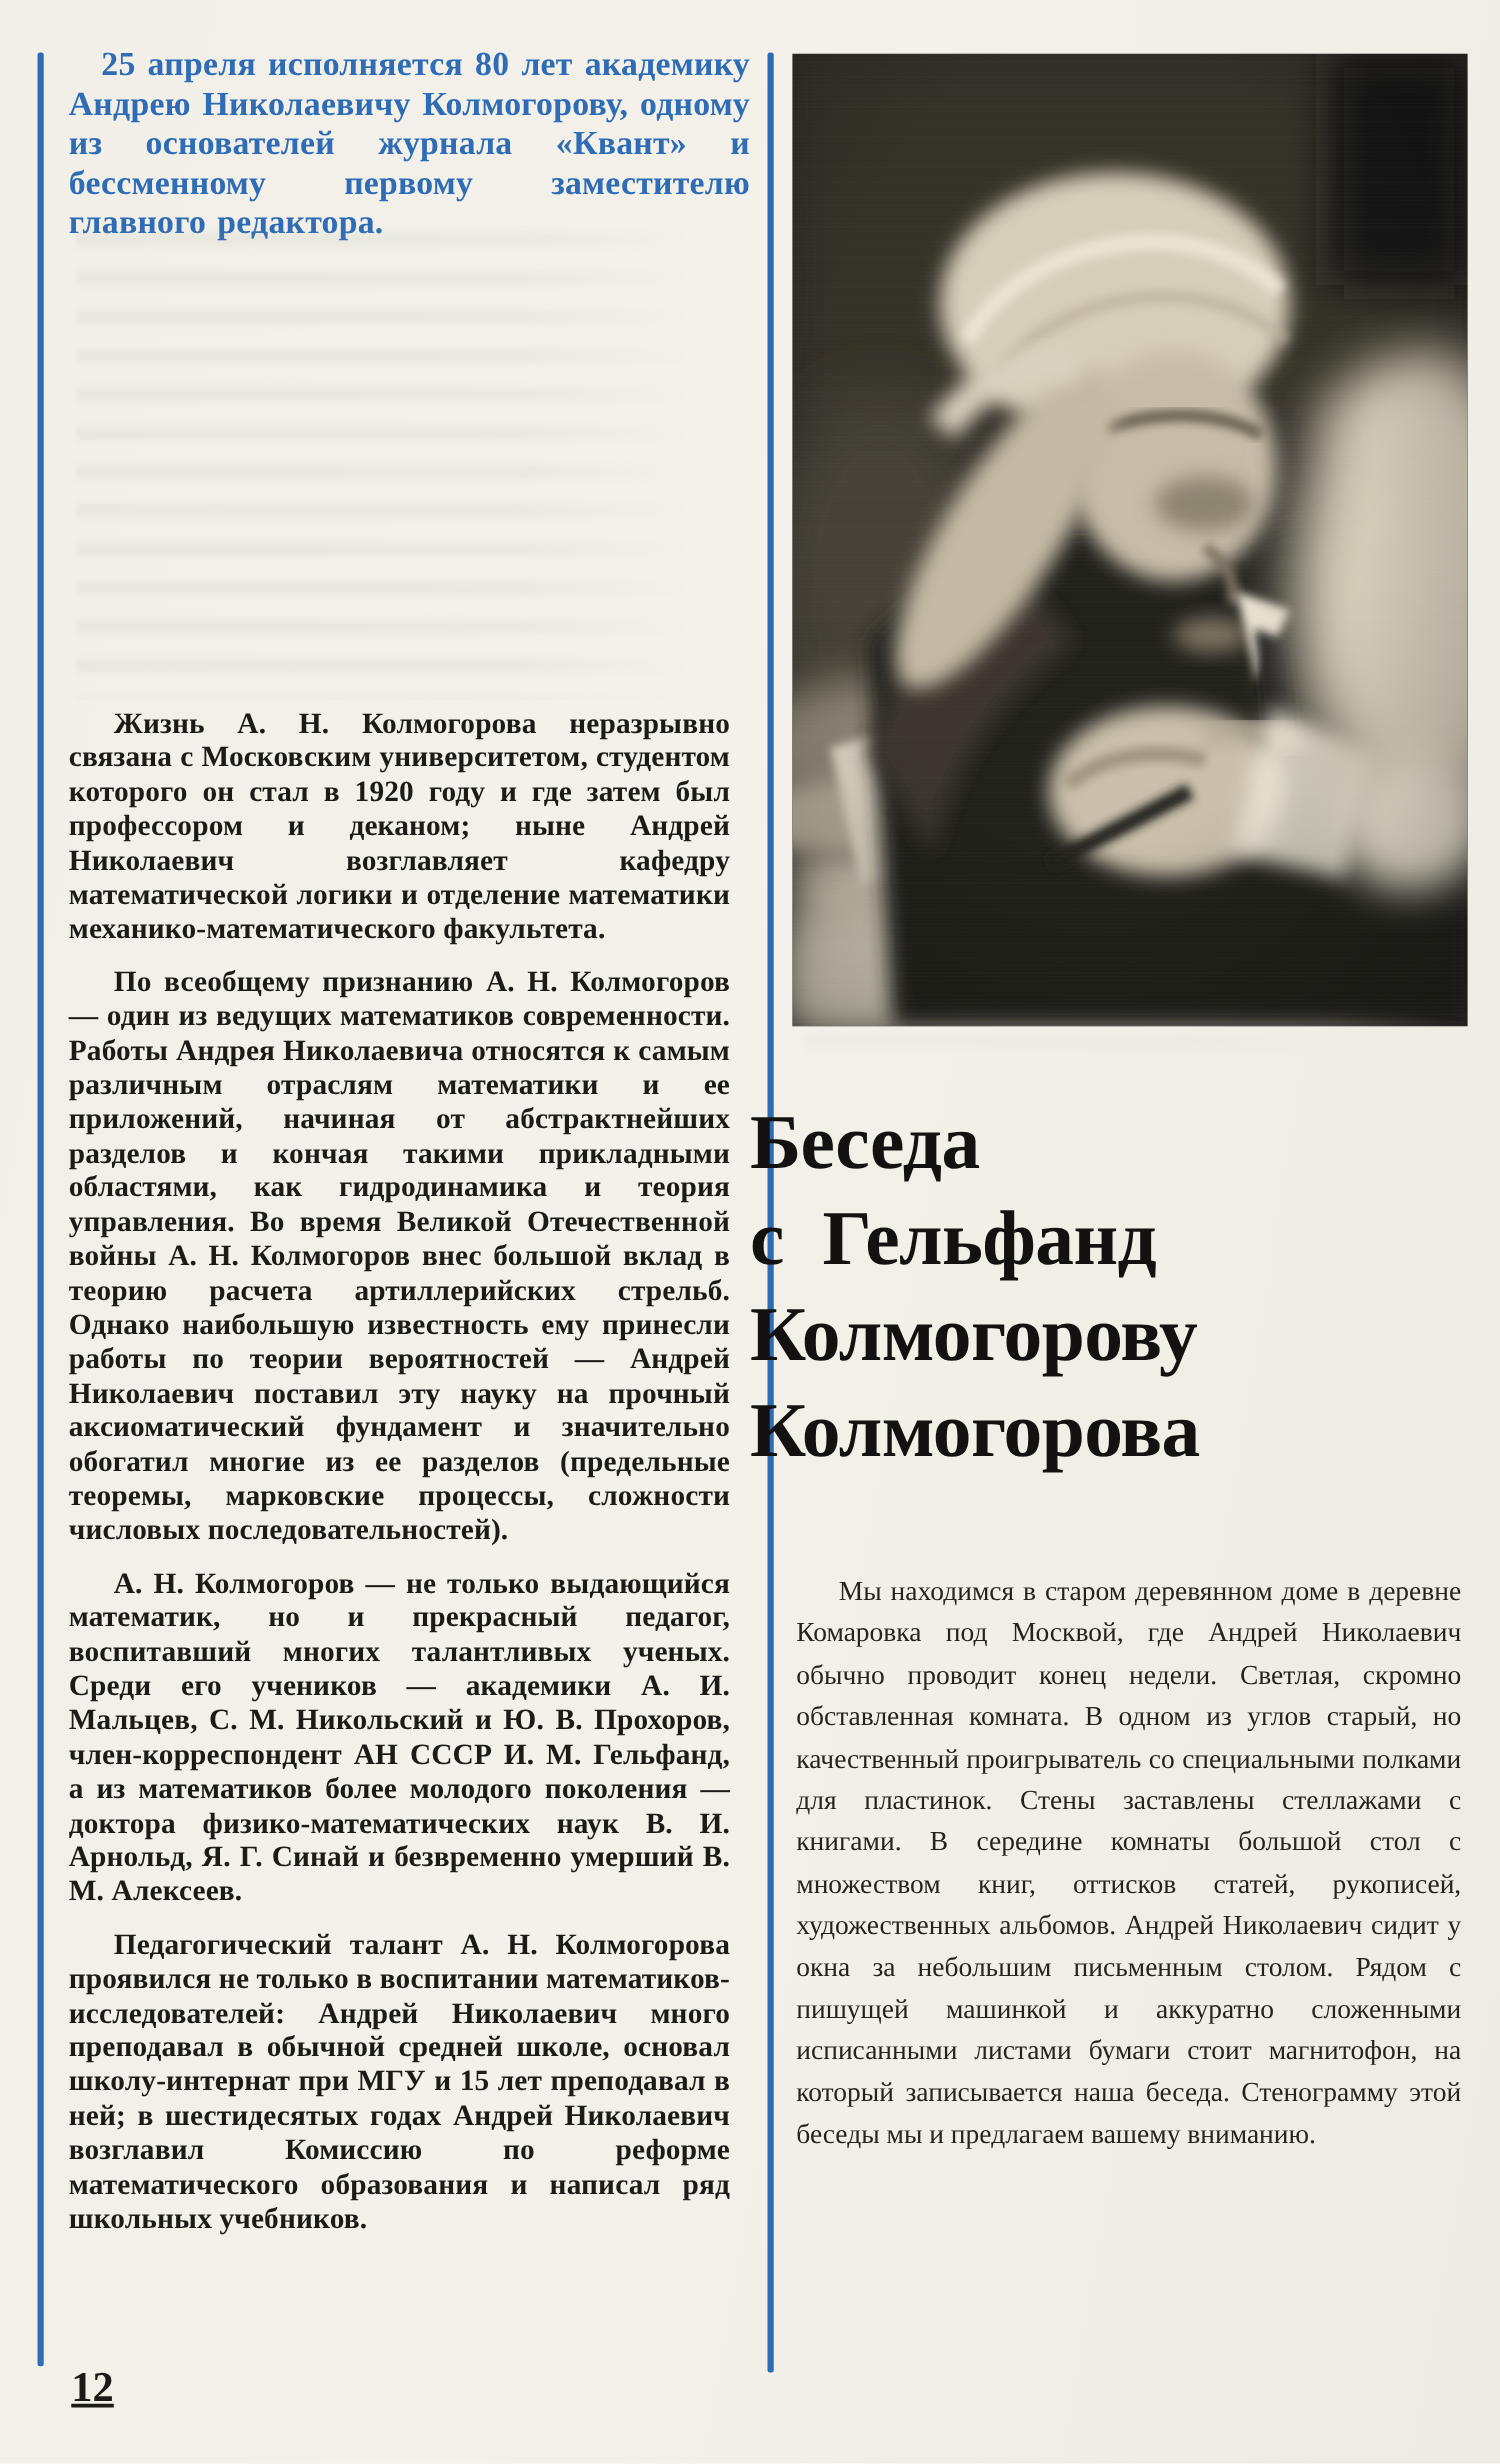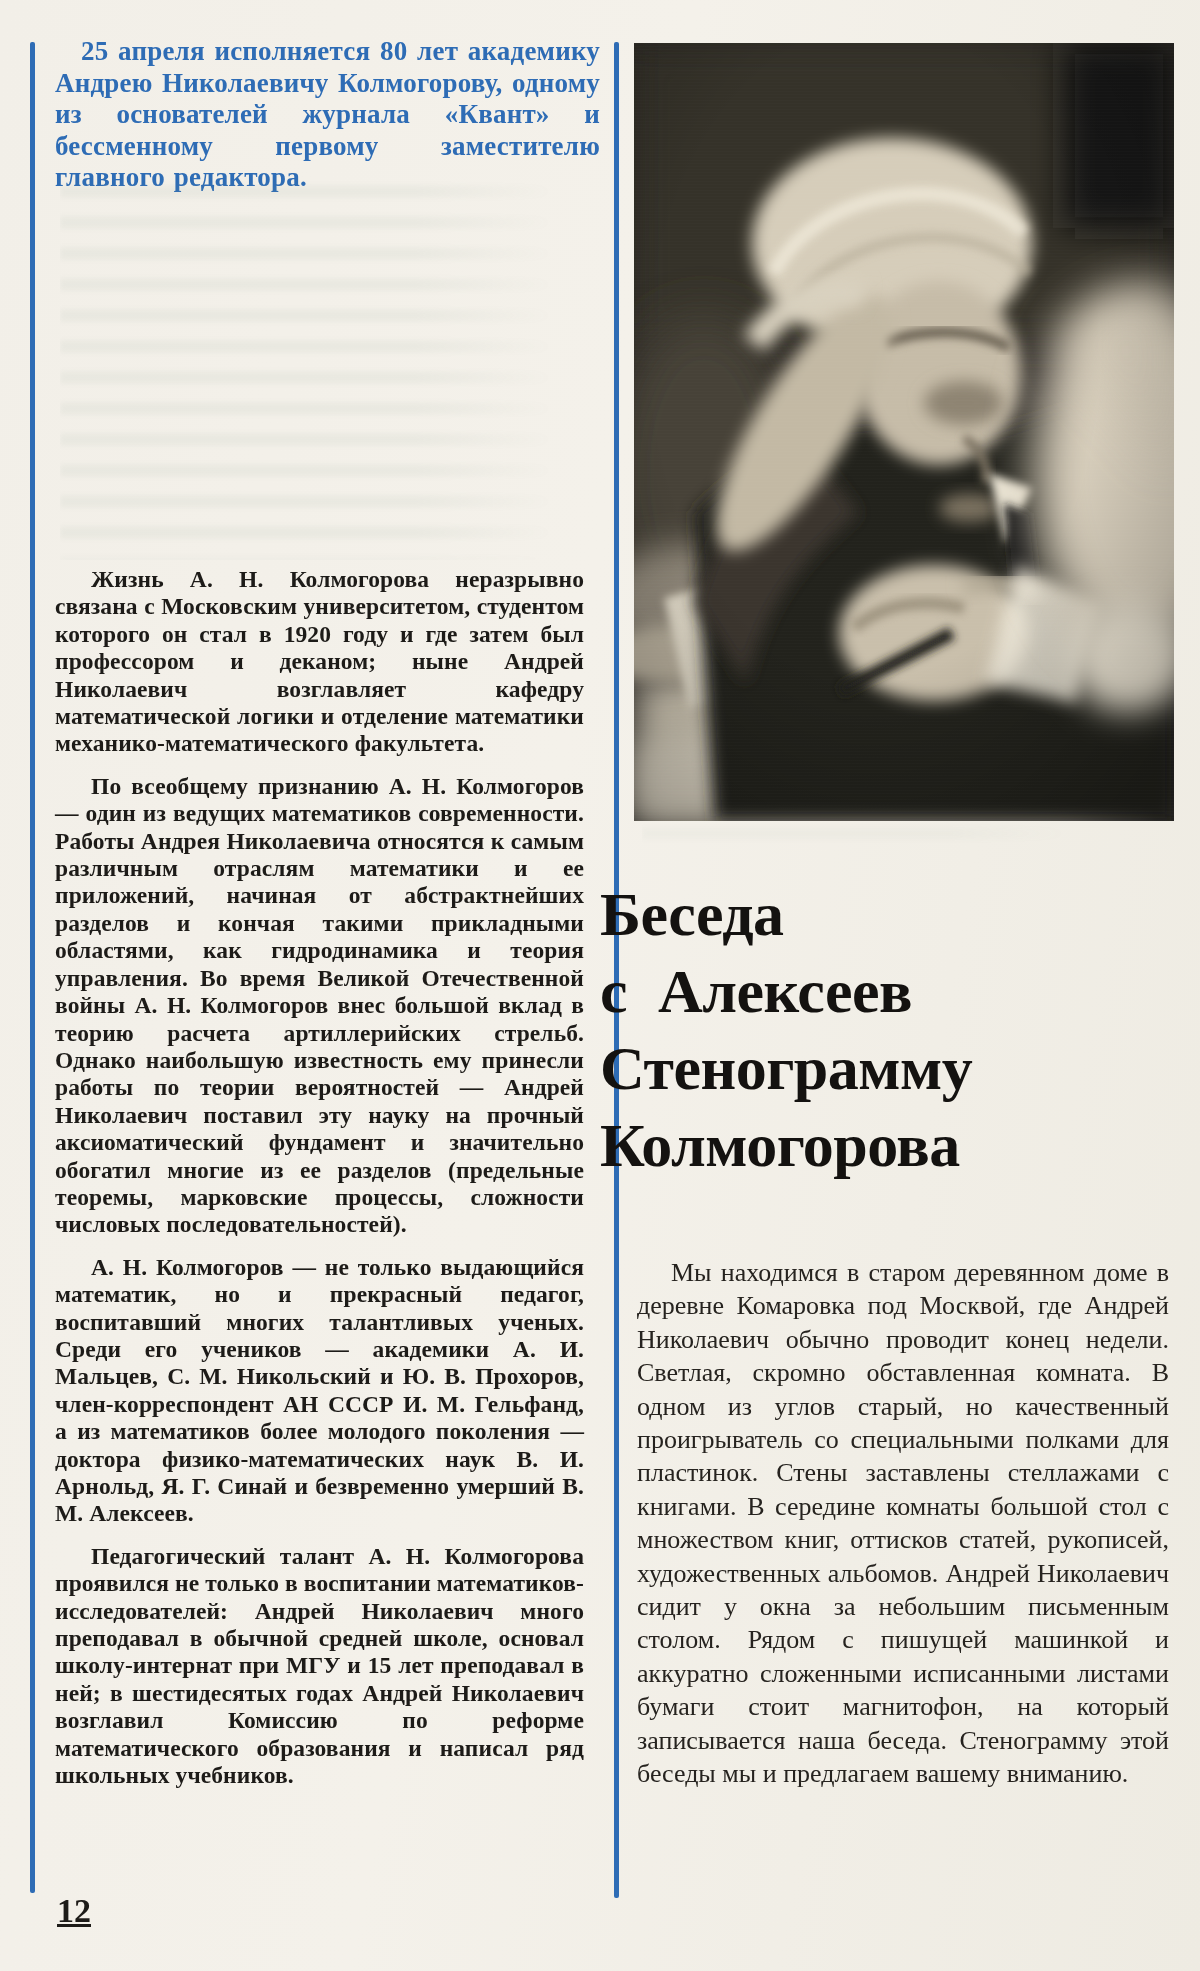--- a/index.html
+++ b/index.html
@@ -54,21 +54,21 @@
   .article-title{
     position:absolute;left:600px;top:876px;width:540px;
     font-weight:700;font-size:62px;line-height:77px;color:#141210;
     letter-spacing:-.5px;
   }
   .article-title .t-line{white-space:nowrap;}
   .article-title .t-line:nth-child(2){word-spacing:16px;}
   
   .article-body{
     position:absolute;left:637px;top:1256px;width:532px;
-    font-weight:400;font-size:26px;line-height:33.4px;
+    font-weight:400;font-size:22px;line-height:33.4px;
     color:#26231f;text-align:justify;text-indent:34px;
   }
   .article-body p{margin:0;}
   
   .folio{
     position:absolute;left:57px;top:1892px;
     font-weight:700;font-size:34px;color:#1d1b18;text-decoration:underline;
   }
 </style>
 </head>
@@ -157,22 +157,22 @@
       <path d="M420 300 C450 260 500 240 540 250 L540 430 Z" fill="#d0c7b5" opacity=".9" filter="url(#b24)"></path>
       <rect x="430" y="0" width="110" height="185" fill="#191714" filter="url(#b16)"></rect>
 
       <rect width="540" height="778" fill="url(#vg)" opacity=".5"></rect>
     </svg>
     <div class="grain"></div>
   </div>
 
   <div class="article-title">
     <div class="t-line">Беседа</div>
-    <div class="t-line">с Алексеев</div>
-    <div class="t-line">Стенограмму</div>
+    <div class="t-line">с Гельфанд</div>
+    <div class="t-line">Колмогорову</div>
     <div class="t-line">Колмогорова</div>
   </div>
 
   <div class="article-body">
     <p>Мы находимся в старом деревянном доме в деревне Комаровка под Москвой, где Андрей Николаевич обычно проводит конец недели. Светлая, скромно обставленная комната. В одном из углов старый, но качественный проигрыватель со специальными полками для пластинок. Стены заставлены стеллажами с книгами. В середине комнаты большой стол с множеством книг, оттисков статей, рукописей, художественных альбомов. Андрей Николаевич сидит у окна за небольшим письменным столом. Рядом с пишущей машинкой и аккуратно сложенными исписанными листами бумаги стоит магнитофон, на который записывается наша беседа. Стенограмму этой беседы мы и предлагаем вашему вниманию.</p>
   </div>
 
   <div class="folio">12</div>
 
 </div>

